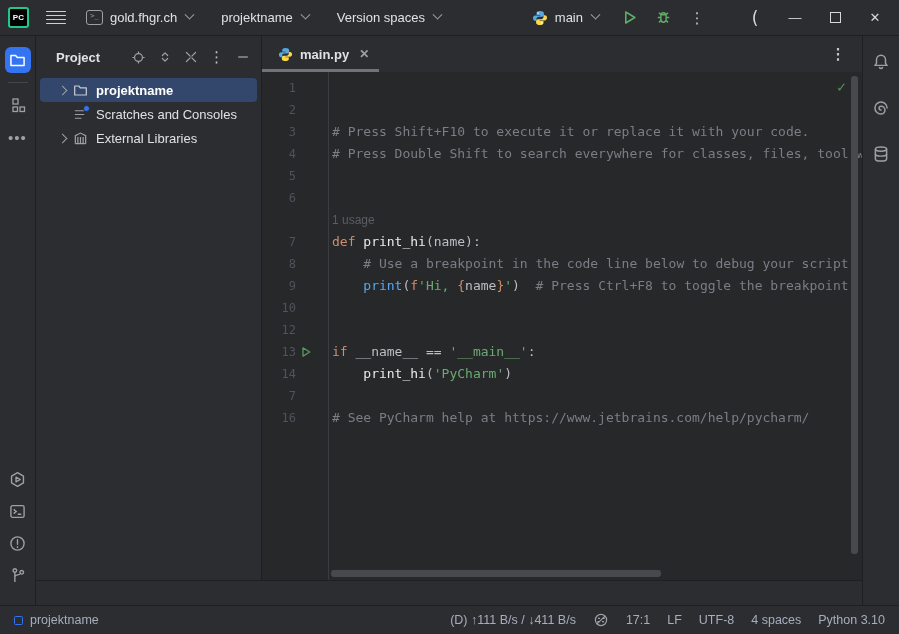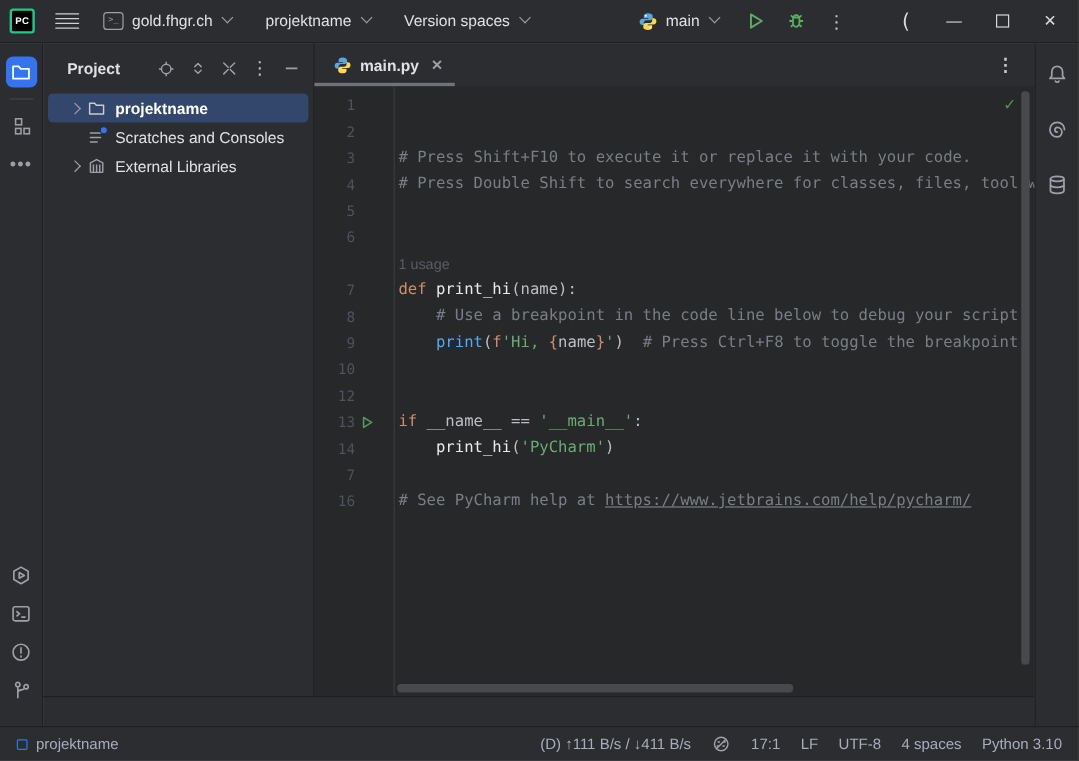--- a/index.html
+++ b/index.html
@@ -68,21 +68,21 @@
   .crow.current { background:#2C2F33; }
   .gut { width:66px; flex:0 0 66px; display:flex; justify-content:flex-end; align-items:center; padding-right:12px;
          color:#4E535C; font-size:12px; }
   .gslot { width:20px; flex:0 0 20px; display:flex; align-items:center; justify-content:center; }
   .crow.current .gut { color:#D5D8DE; }
   .cline { padding-left:4px; color:#BCBEC4; }
   .inlay { color:#5A5D63; font-family:"Liberation Sans",sans-serif; font-size:12px; }
   .caret { display:inline-block; width:1.5px; height:16px; background:#CED0D6; vertical-align:middle; }
   .tk-cm{color:#7A7E85} .tk-kw{color:#CF8E6D} .tk-fn{color:#E8EAEC} .tk-bi{color:#56A8F5}
   .tk-st{color:#6AAB73} .tk-br{color:#CF8E6D} .tk-pl{color:#BCBEC4}
-  .tk-lk{color:#7A7E85; text-decoration:underline;margin-top:28px;}
+  .tk-lk{color:#7A7E85; margin-top:28px;}
   .inspect-ok { position:absolute; top:6px; right:16px; color:#549159; font-size:15px; font-weight:bold; }
   .vscroll { position:absolute; right:4px; top:4px; width:7px; height:478px; background:#47494D; border-radius:3px; }
   .hscroll { position:absolute; left:69px; bottom:3px; width:330px; height:7px; background:#47494D; border-radius:3px; }
   .bottomstrip { height:25px; flex:0 0 25px; border-top:1px solid #1E1F22; background:#2B2D30; }
 
   .rightbar { width:37px; flex:0 0 37px; border-left:1px solid #1E1F22; display:flex; flex-direction:column;
               align-items:center; padding-top:10px; gap:14px; background:#2B2D30; }
 
   
   .statusbar { height:29px; flex:0 0 29px; border-top:1px solid #1E1F22; background:#2B2D30;

